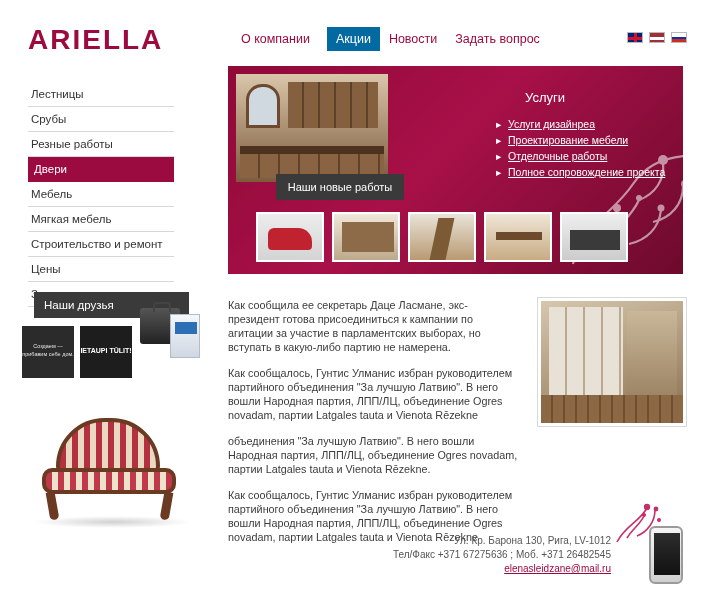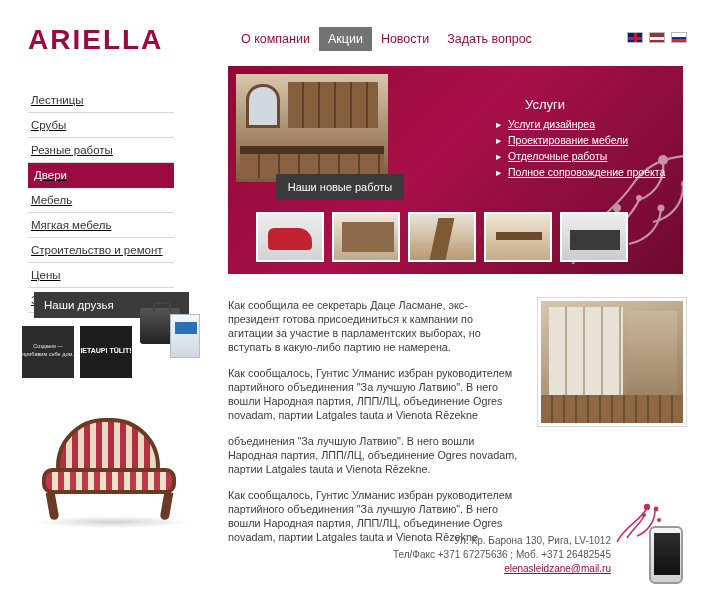--- a/index.html
+++ b/index.html
@@ -36,22 +36,23 @@
     height: 26px;
   }
   .nav-item {
     color: #9c0b3f;
     font-size: 12.5px;
     padding: 5px 9px;
     white-space: nowrap;
     cursor: pointer;
   }
   .nav-item.active {
-    background: #737373;
+    background: #0369a1;
     color: #ffffff;
+    margin-left: 8px;
   }
   .flags {
     position: absolute; right: 20px; top: 32px;
     display: flex; gap: 6px; align-items: center;
   }
   .flag {
     width: 16px; height: 11px;
     display: inline-block;
     border: 1px solid #b9b9b9;
     position: relative;
@@ -81,23 +82,22 @@
     width: 100%; height: 3.5px; background: #d52b1e;
   }
   .flag-ru span {
     position: absolute; left: 0; top: 3.5px;
     width: 100%; height: 3.5px; background: #0039a6;
     display: block;
   }
 
   
   .sidebar {
-    position: absolute; left: 28px; top: 88px;
+    position: absolute; left: 28px; top: 82px;
     width: 146px;
-    text-decoration: underline;
   }
   .menu-item {
     height: 25px; line-height: 25px;
     border-bottom: 1px solid #d8d8d8;
     color: #333333;
     font-size: 11.5px;
     padding-left: 3px;
     cursor: pointer;
   }
   .menu-item.active {
@@ -241,21 +241,21 @@
     width: 128px; height: 26px;
     background: #3a3a3a;
     color: #fff;
     font-size: 11px;
     line-height: 26px;
     text-align: center;
     margin-left: 40px;
   }
   .services-title {
     position: absolute; right: 118px; top: 24px;
-    color: #ffffff; font-size: 13px; margin-top: 7px;
+    color: #ffffff; font-size: 13px;
   }
   .service-list {
     position: absolute; left: 268px; top: 50px;
     width: 182px;
   }
   .service-item {
     color: #ffffff;
     font-size: 10.5px;
     line-height: 16px;
     padding-left: 12px;

